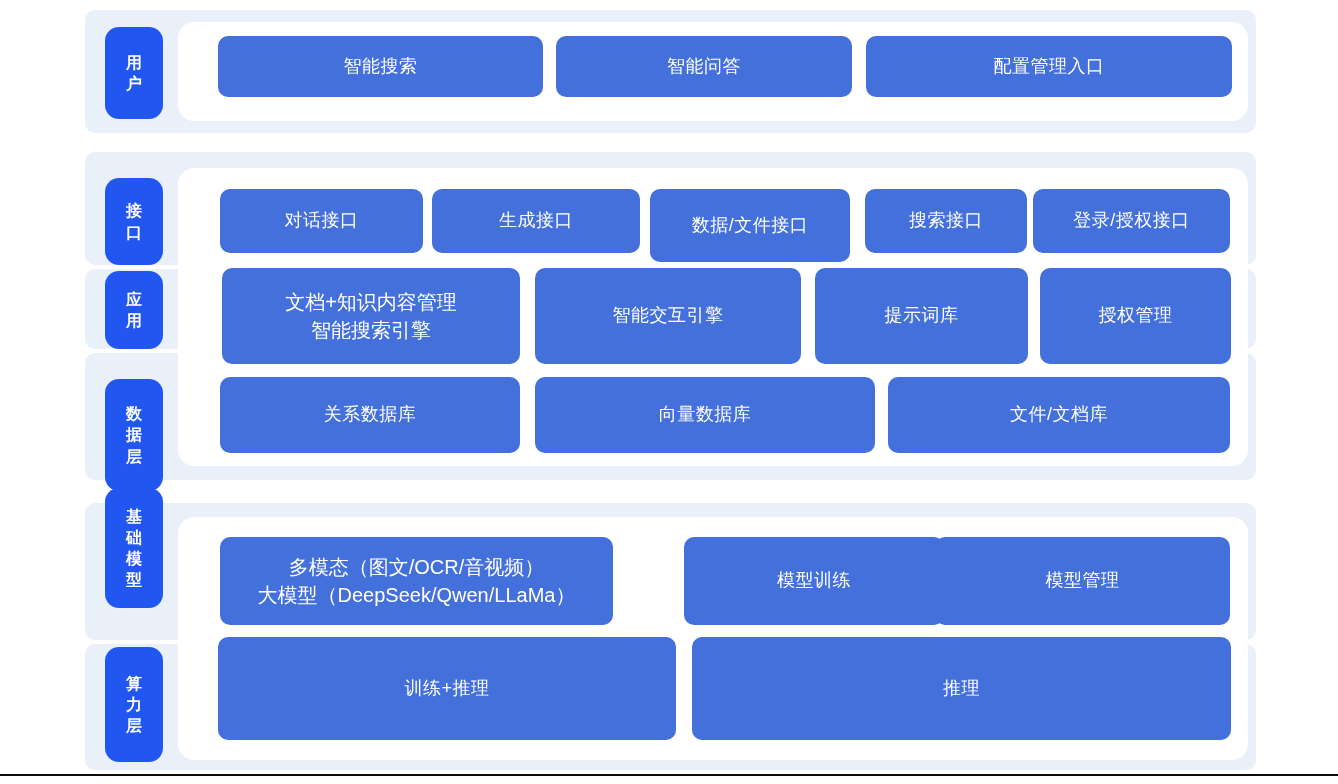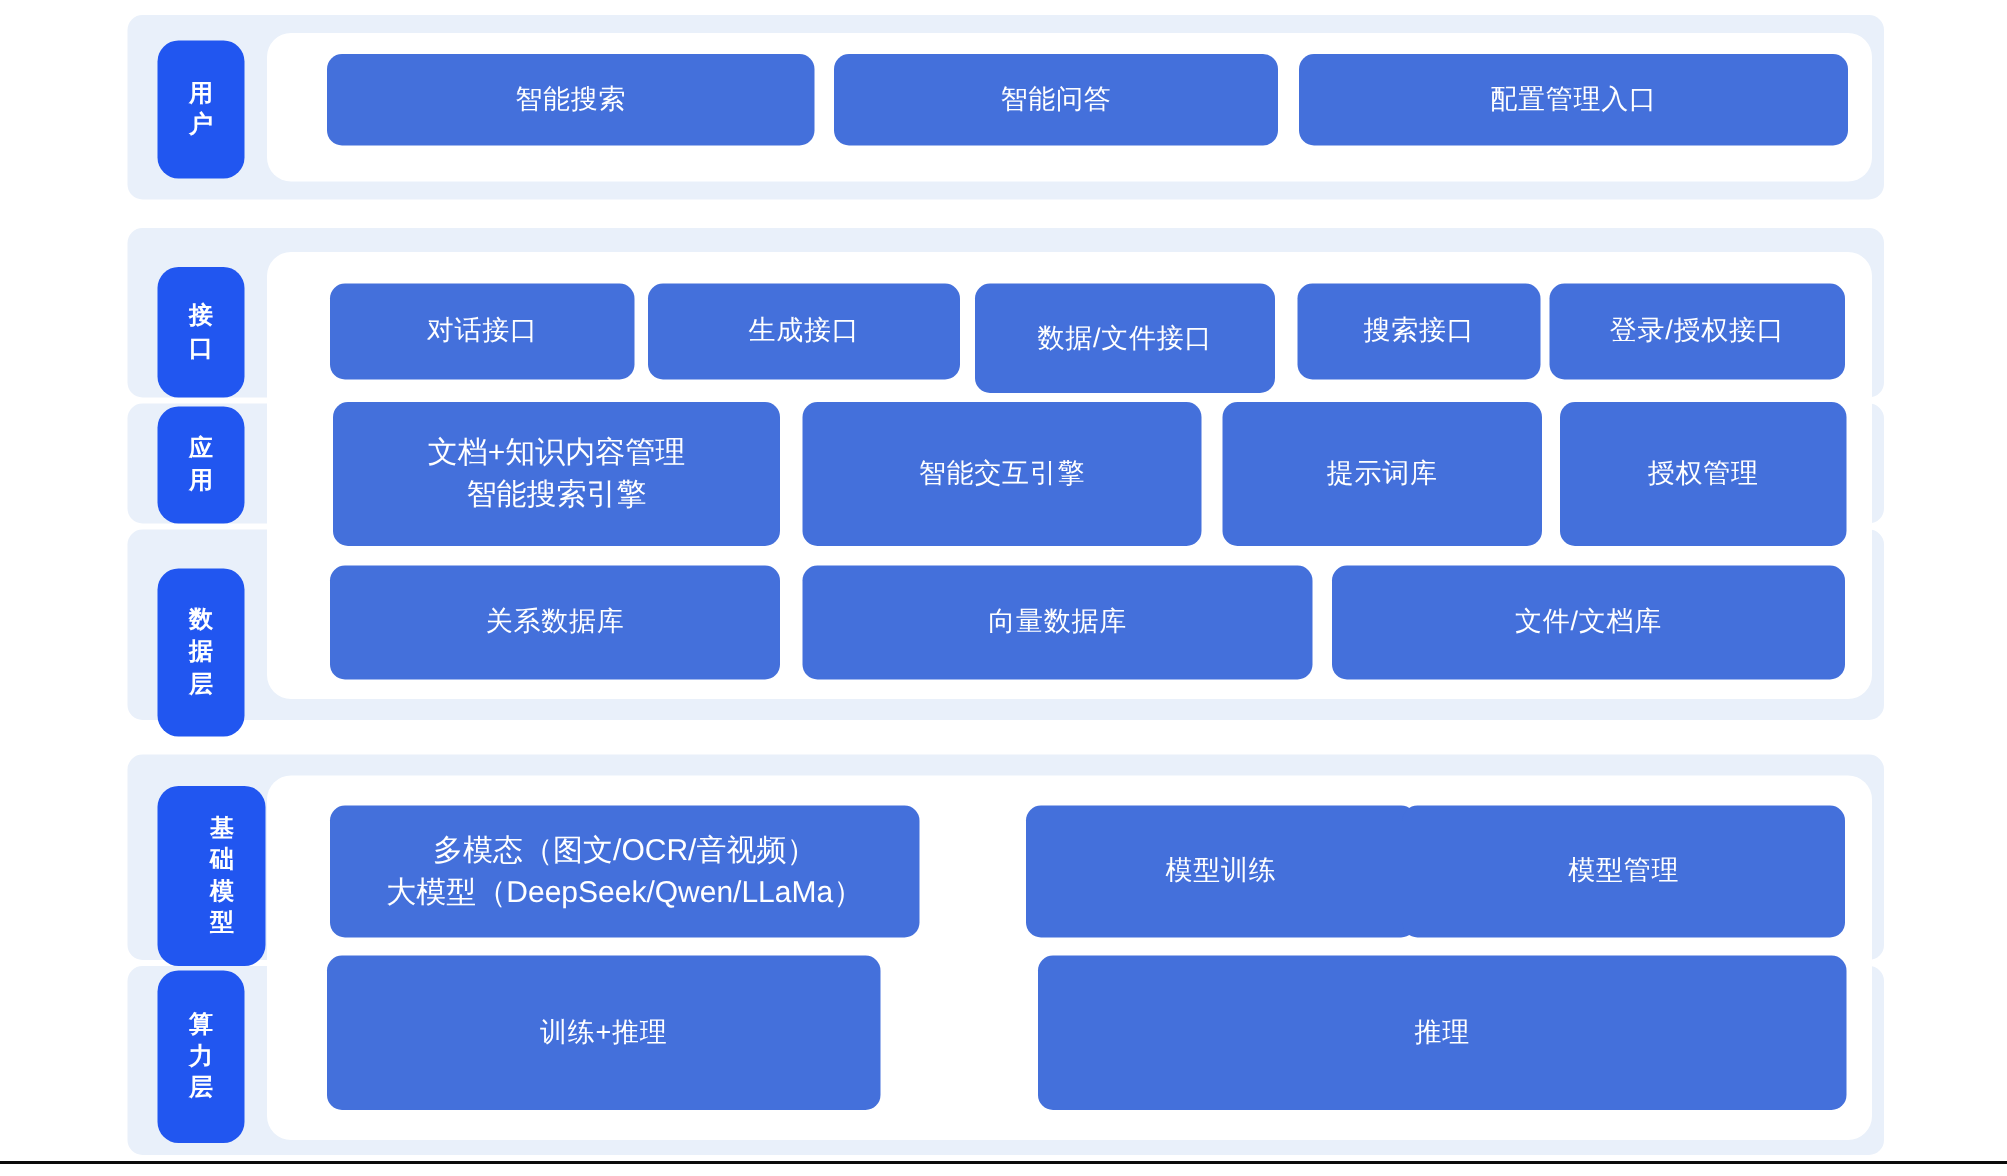--- a/index.html
+++ b/index.html
@@ -91,38 +91,38 @@
   <span>向量数据库</span>
 </div>
 <div class="block" style="left:888px; top:377px; width:342px; height:76px;">
   <span>文件/文档库</span>
 </div>
 
 <div class="band" style="left:85px; top:503px; width:1171px; height:137px;"></div>
 <div class="band" style="left:85px; top:644px; width:1171px; height:126px;"></div>
 <div class="panel" style="left:178px; top:517px; width:1070px; height:243px;"></div>
 
-<div class="pill" style="left:105px; top:524px; width:58px; height:120px;padding-left:14px;">
+<div class="pill" style="left:105px; top:488px; width:58px; height:120px;">
   <span class="v">基础模型</span>
 </div>
 <div class="pill" style="left:105px; top:647px; width:58px; height:115px;">
   <span class="v">算力层</span>
 </div>
 
 <div class="block small" style="left:220px; top:537px; width:393px; height:88px;">
   <span>多模态（图文/OCR/音视频）
 大模型（DeepSeek/Qwen/LLaMa）</span>
 </div>
 <div class="block" style="left:643px; top:537px; width:260px; height:88px;margin-left:41px;">
   <span>模型训练</span>
 </div>
 <div class="block" style="left:935px; top:537px; width:295px; height:88px;">
   <span>模型管理</span>
 </div>
 
-<div class="block" style="left:218px; top:637px; width:369px; height:103px;">
+<div class="block" style="left:218px; top:637px; width:458px; height:103px;">
   <span>训练+推理</span>
 </div>
 <div class="block" style="left:692px; top:637px; width:539px; height:103px;">
   <span>推理</span>
 </div>
 
 <div class="baseline"></div>
 
 </body></html>

